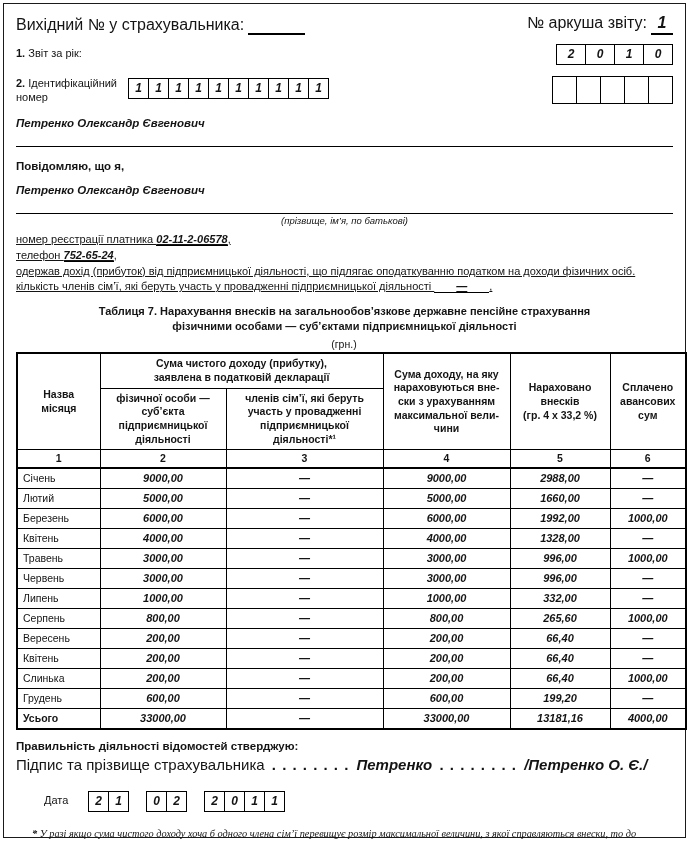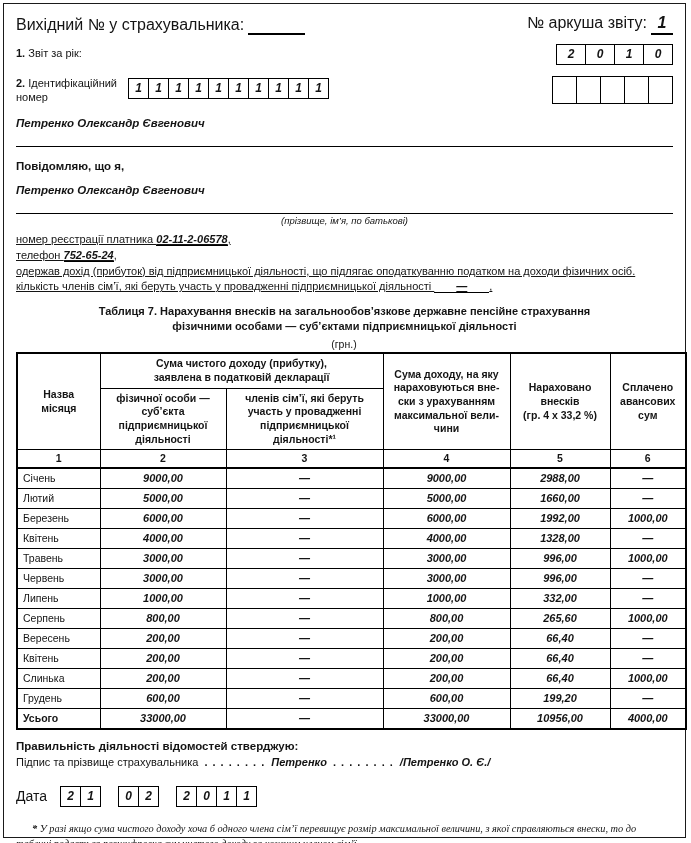--- a/index.html
+++ b/index.html
@@ -56,24 +56,24 @@
   table, th, td { border:1.2px solid #000; }
   table { border-width:2px; }
   th { font-weight:bold; font-size:10.5px; white-space:pre-line; padding:3px 2px; vertical-align:middle; line-height:1.3; }
   .numrow td { font-weight:bold; text-align:center; font-size:10.5px; height:15px; border-bottom-width:2px; padding:1px; }
   .month-cell { font-size:10.5px; padding:2px 2px 2px 5px; height:15px; }
   .val-cell { font-weight:bold; font-style:italic; font-size:11px; text-align:center; padding:2px; }
   tr.total .month-cell { font-weight:bold; }
 
   
   .attest { font-weight:bold; font-size:11.5px; margin-top:9px; }
-  .sigline { font-size:11px; margin-top:3px; }
+  .sigline { font-size:15px; margin-top:3px; }
   .sigline .dots { font-weight:bold; letter-spacing:1px; margin:0 3px; }
   .date-row { display:flex; align-items:center; margin-top:16px; }
-  .date-row .dlabel { font-size:14px; width:44px; }
+  .date-row .dlabel { font-size:11px; width:44px;margin-left:28px; }
   .date-row .grp { margin-right:17px; }
   .sign-area { position:absolute; right:14px; bottom:0; text-align:center; width:112px; }
   .sign-rel { position:relative; height:46px; }
   .sign-line { border-bottom:2.5px solid #000; height:24px; }
   .sign-caption { font-style:italic; font-size:10px; margin-top:2px; }
 
   
   .footnotes { margin-top:14px; font-family:"Liberation Serif", serif; font-style:italic; font-size:10.3px; line-height:1.5; }
   .footnotes p { margin:0; text-indent:16px; }
 </style>
@@ -289,21 +289,21 @@
           <td class="val-cell">—</td>
           <td class="val-cell">600,00</td>
           <td class="val-cell">199,20</td>
           <td class="val-cell">—</td>
         </tr>
         <tr class="total">
           <td class="month-cell">Усього</td>
           <td class="val-cell">33000,00</td>
           <td class="val-cell">—</td>
           <td class="val-cell">33000,00</td>
-          <td class="val-cell">10956,00</td>
+          <td class="val-cell">13181,16</td>
           <td class="val-cell">4000,00</td>
         </tr>
       </tbody>
   </table>
 
   <div class="attest">Правильність діяльності відомостей стверджую:</div>
   <div class="sigline">
     <span>Підпис та прізвище страхувальника</span>
     <span class="dots">. . . . . . . .</span>
     <span class="bi">Петренко</span>

